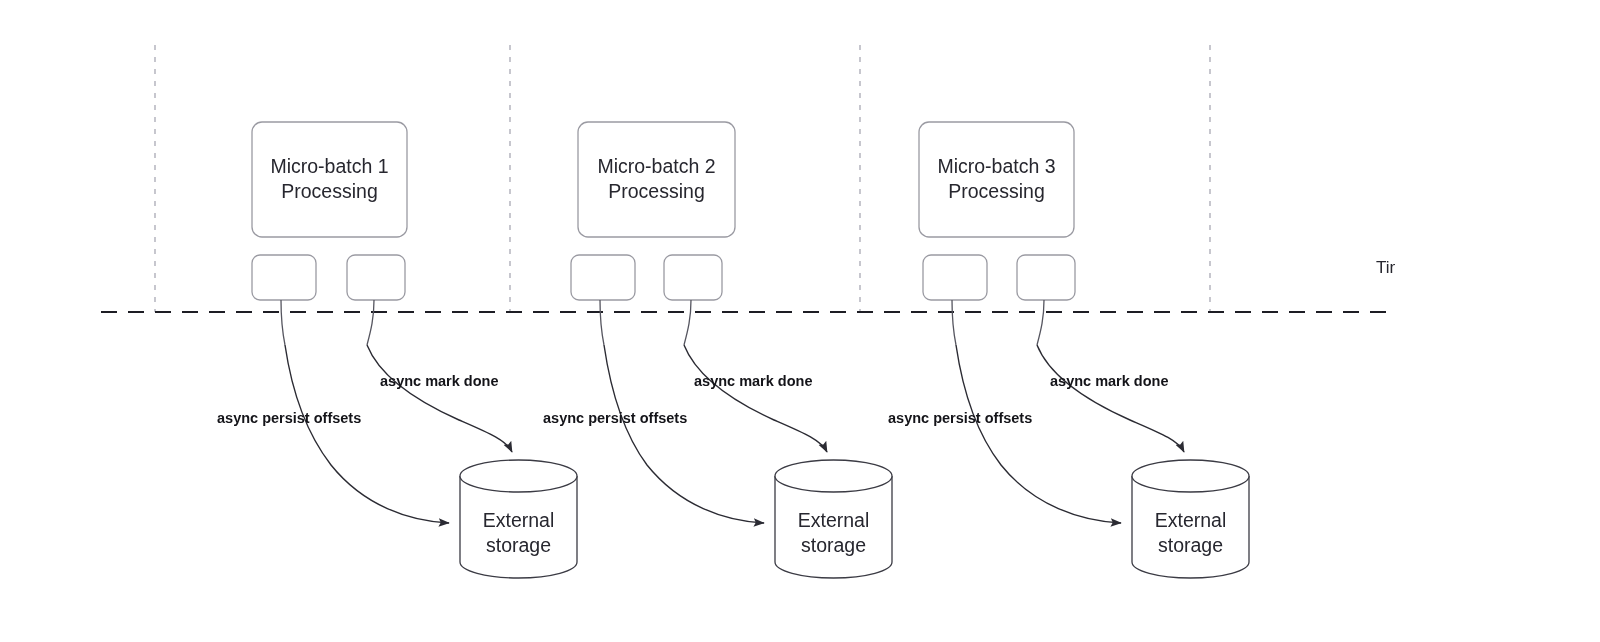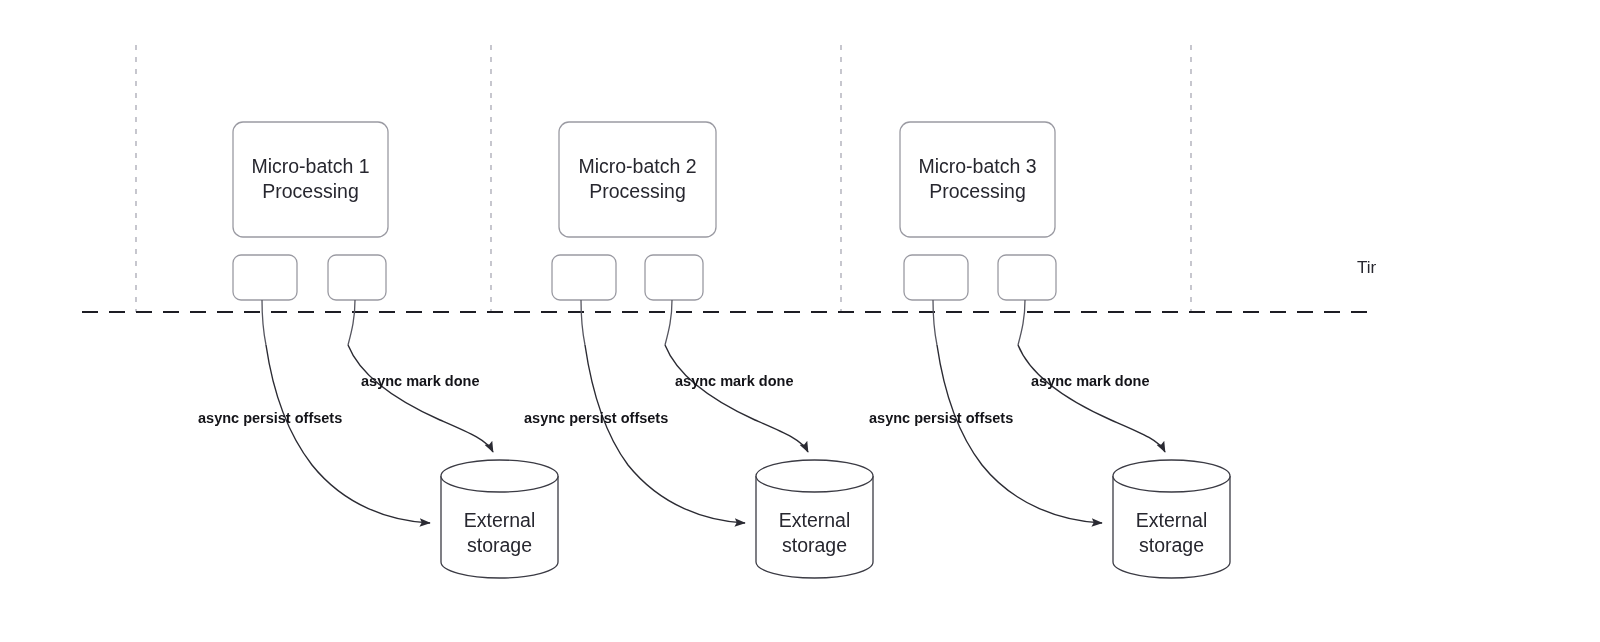--- a/index.html
+++ b/index.html
@@ -9,20 +9,21 @@
   }
   body {
     font-family: "Liberation Sans", sans-serif;
   }
   #stage {
     position: relative;
     width: 1376px;
     height: 642px;
     background: #ffffff;
     overflow: hidden;
+    margin-left: 19px;
   }
   #diagram-svg {
     position: absolute;
     left: 0;
     top: 0;
     width: 1600px;
     height: 642px;
   }
   .box-text {
     font-family: "Liberation Sans", sans-serif;

